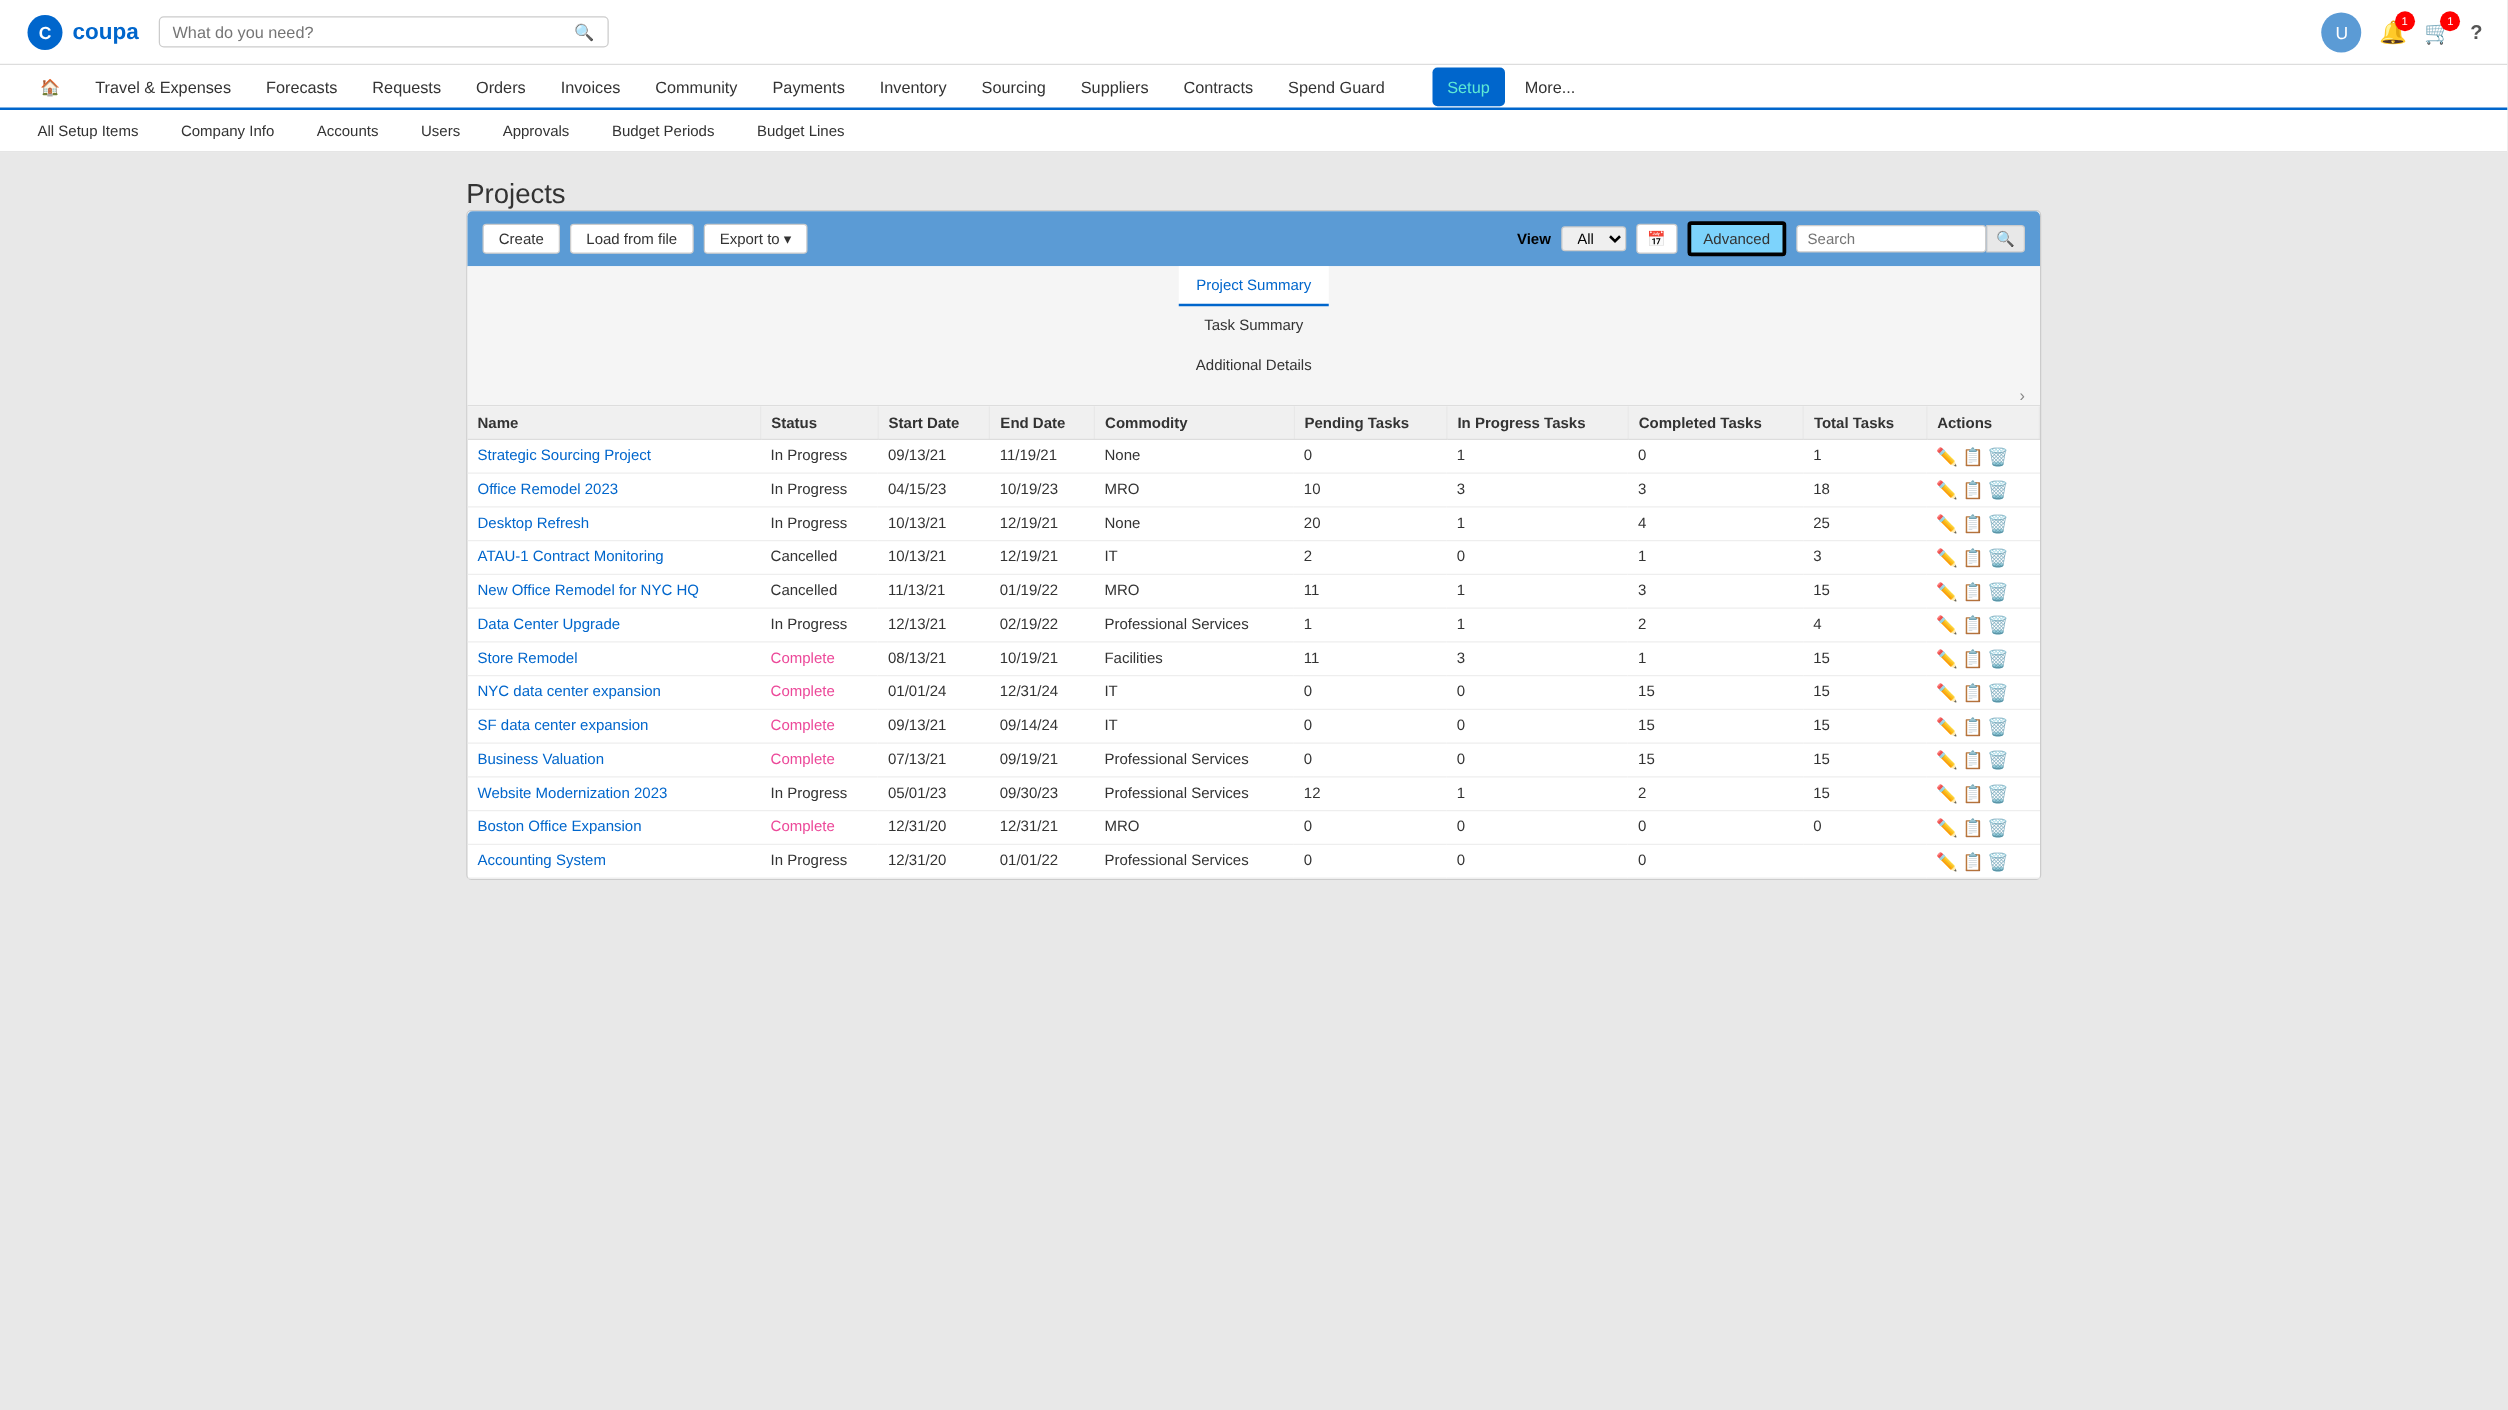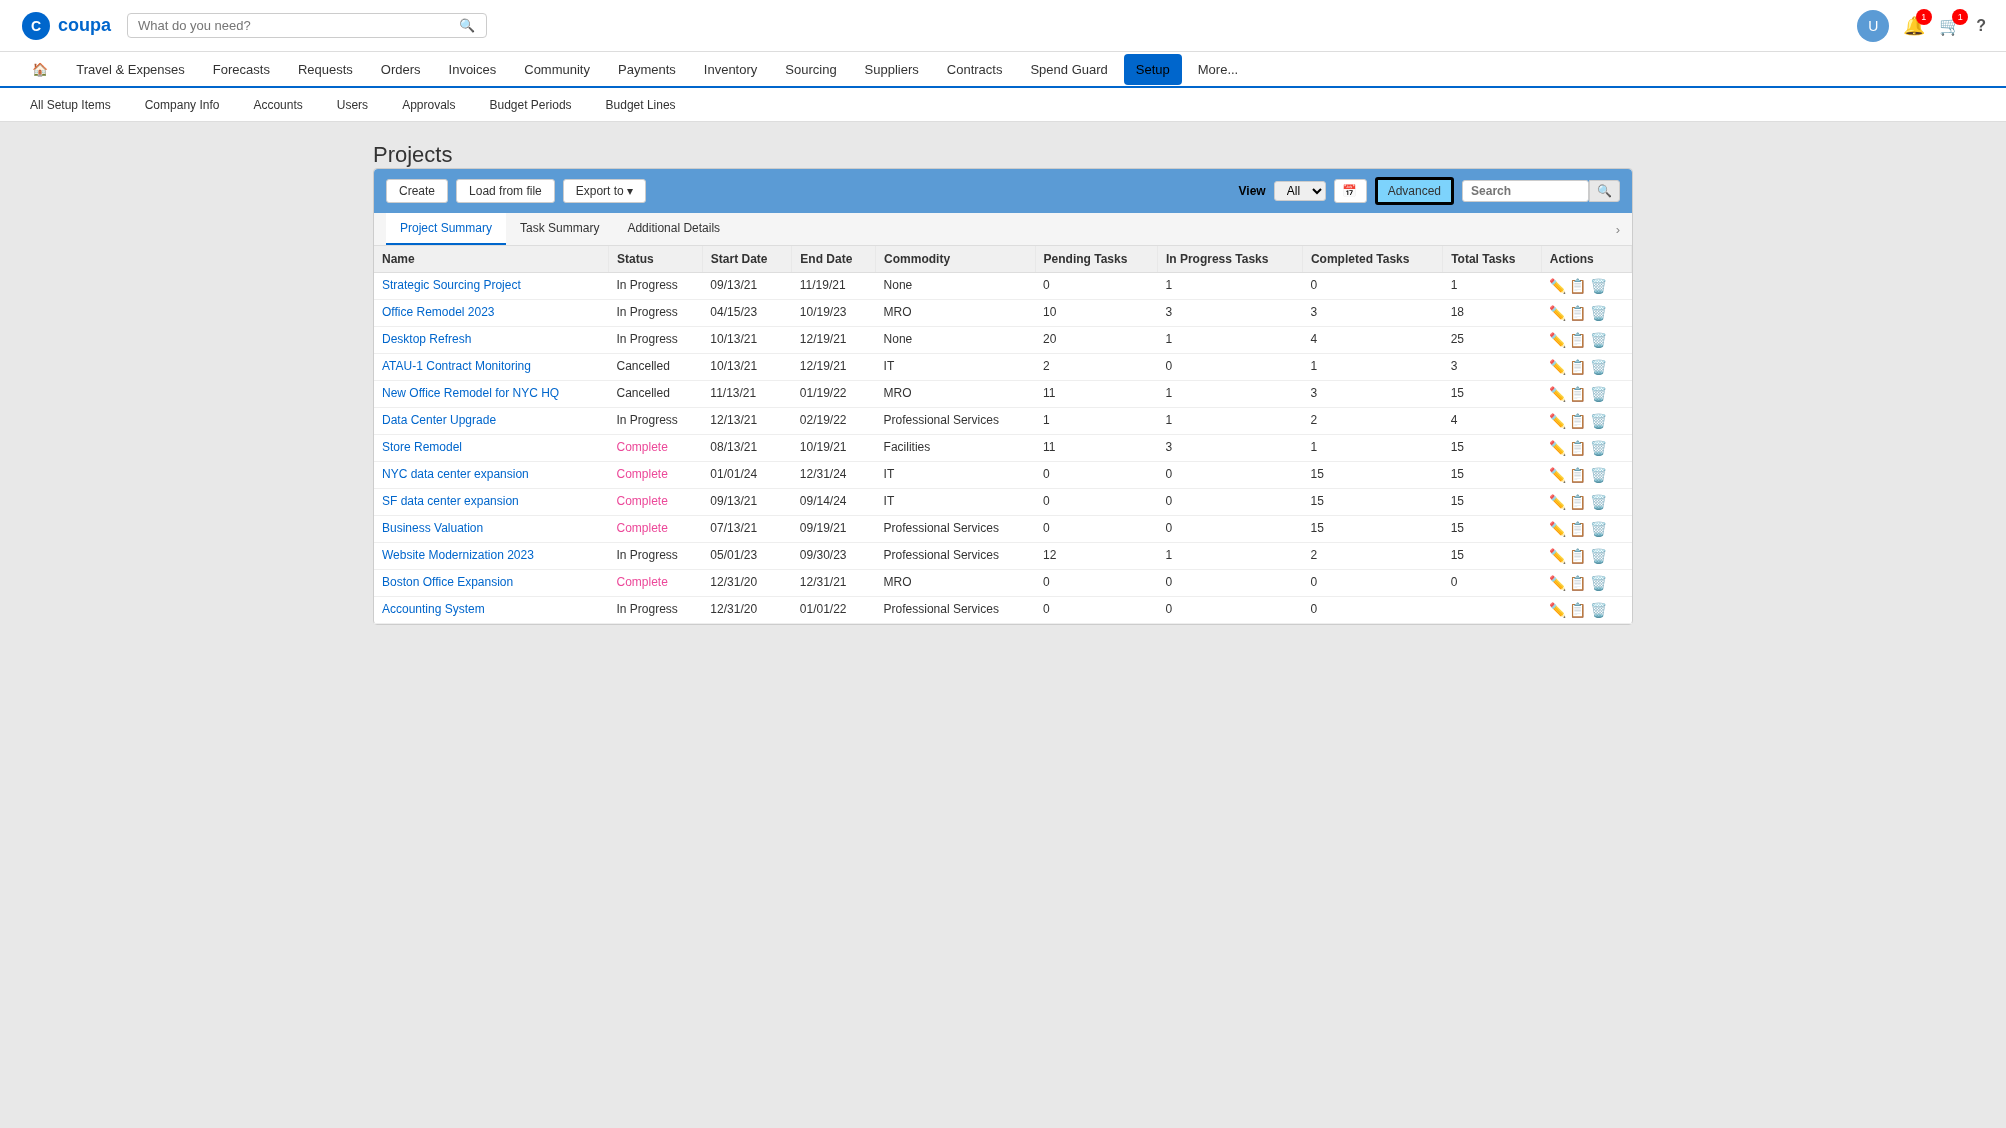--- a/index.html
+++ b/index.html
@@ -54,22 +54,23 @@
     .primary-nav a {
       padding: 8px 12px;
       font-size: 13px;
       color: #333;
       text-decoration: none;
       white-space: nowrap;
       cursor: pointer;
     }
     .primary-nav a.active {
       background: #0066cc;
-      color: #000000;
+      color: #5eead4;
       border-radius: 4px;
+      margin-left: 22px;
     }
     .home-icon { font-size: 16px; }
 
     
     .secondary-nav {
       background: #fff;
       border-bottom: 1px solid #ddd;
       display: flex;
       align-items: center;
       padding: 0 20px;
@@ -164,39 +165,39 @@
       padding: 4px 10px;
       font-size: 12px;
       cursor: pointer;
       color: #333;
     }
     .search-input-toolbar {
       border: 1px solid #ccc;
       border-radius: 3px;
       padding: 3px 8px;
       font-size: 12px;
-      width: 127px;
-      font-weight: bold;
+      width: 152px;
     }
     .btn-search-icon {
       background: #e8e8e8;
       border: 1px solid #ccc;
       border-radius: 0 3px 3px 0;
       padding: 3px 7px;
       font-size: 12px;
       cursor: pointer;
     }
 
     
     .tabs {
       display: flex;
       align-items: center;
       padding: 0 12px;
       border-bottom: 1px solid #ddd;
       background: #f5f5f5;
+      flex-direction: column;
     }
     .tab {
       padding: 8px 14px;
       font-size: 12px;
       cursor: pointer;
       color: #333;
       border-bottom: 2px solid transparent;
     }
     .tab.active {
       color: #0066cc;

